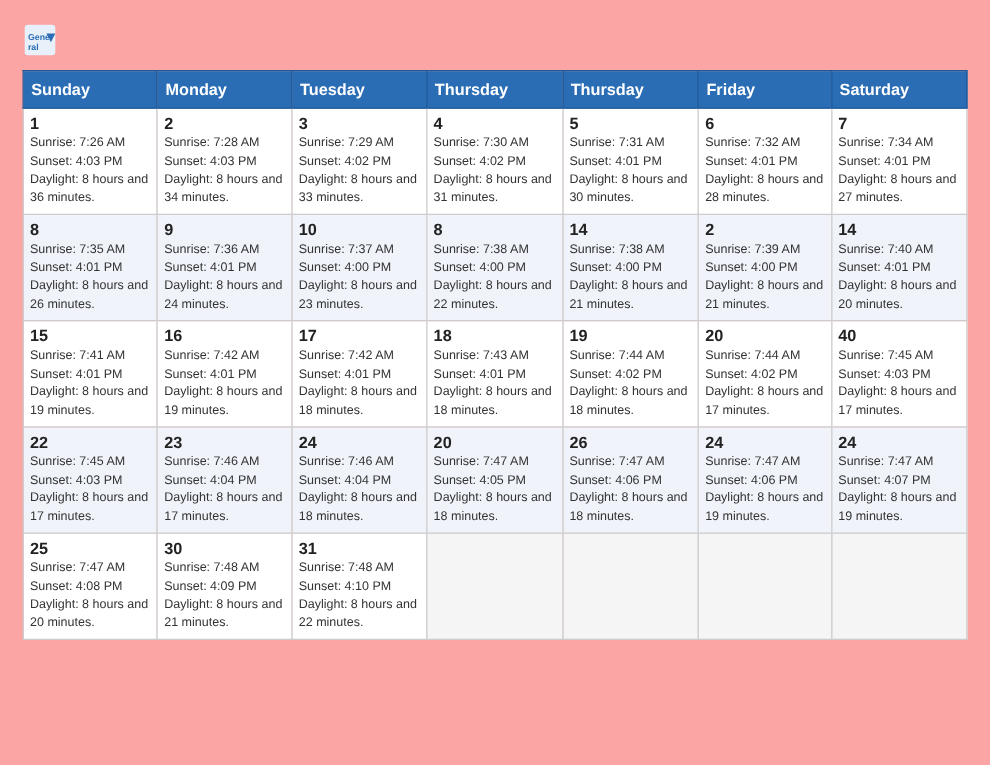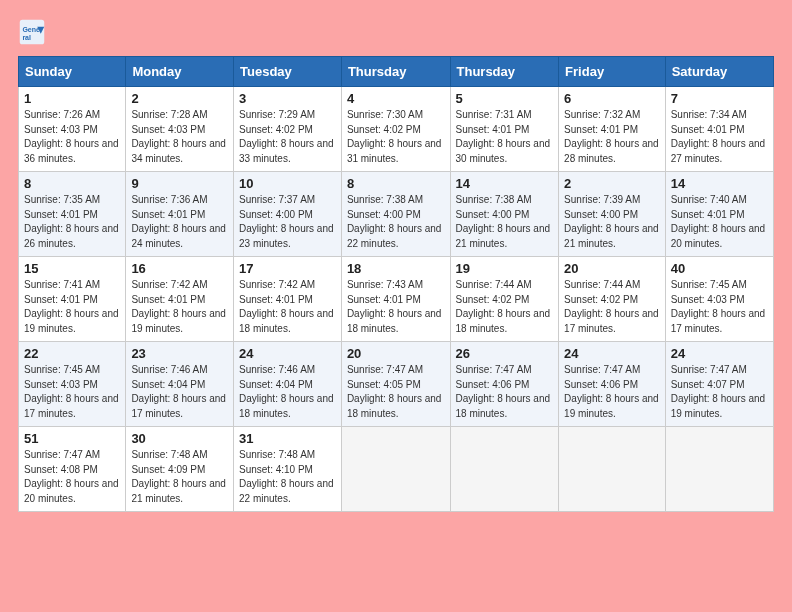--- a/index.html
+++ b/index.html
@@ -251,21 +251,21 @@
             <span class="day-num">24</span>
             <div class="day-cell-content">Sunrise: 7:47 AM<br>Sunset: 4:06 PM<br>Daylight: 8 hours and 19 minutes.</div>
           </td>
           <td>
             <span class="day-num">24</span>
             <div class="day-cell-content">Sunrise: 7:47 AM<br>Sunset: 4:07 PM<br>Daylight: 8 hours and 19 minutes.</div>
           </td>
         </tr>
         <tr>
           <td>
-            <span class="day-num">51</span>
+            <span class="day-num">25</span>
             <div class="day-cell-content">Sunrise: 7:47 AM<br>Sunset: 4:08 PM<br>Daylight: 8 hours and 20 minutes.</div>
           </td>
           <td>
             <span class="day-num">30</span>
             <div class="day-cell-content">Sunrise: 7:48 AM<br>Sunset: 4:09 PM<br>Daylight: 8 hours and 21 minutes.</div>
           </td>
           <td>
             <span class="day-num">31</span>
             <div class="day-cell-content">Sunrise: 7:48 AM<br>Sunset: 4:10 PM<br>Daylight: 8 hours and 22 minutes.</div>
           </td>

